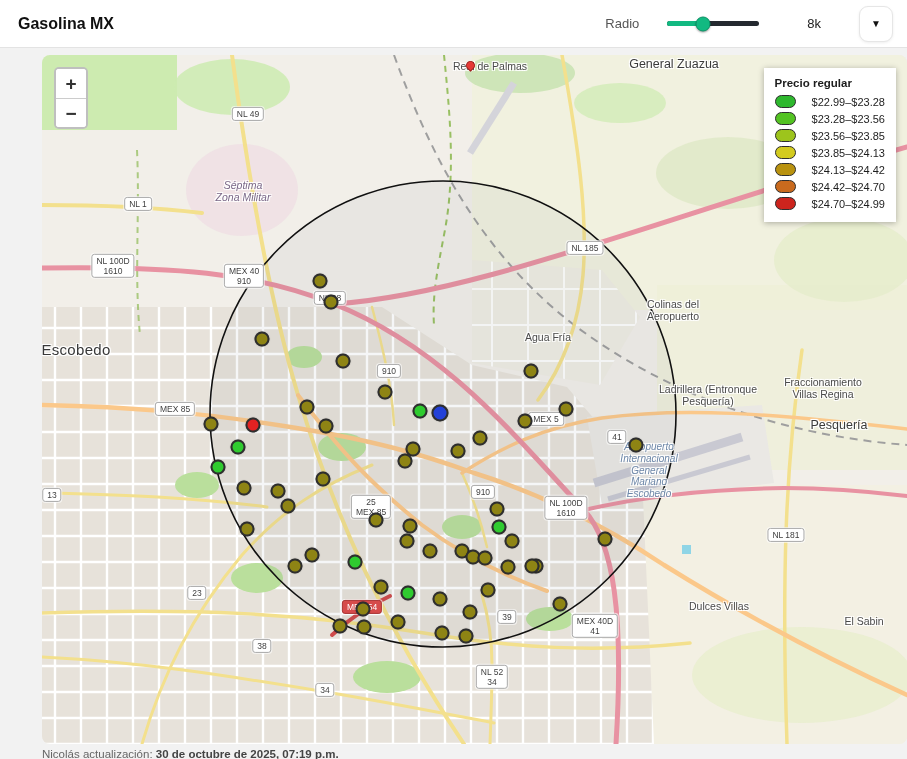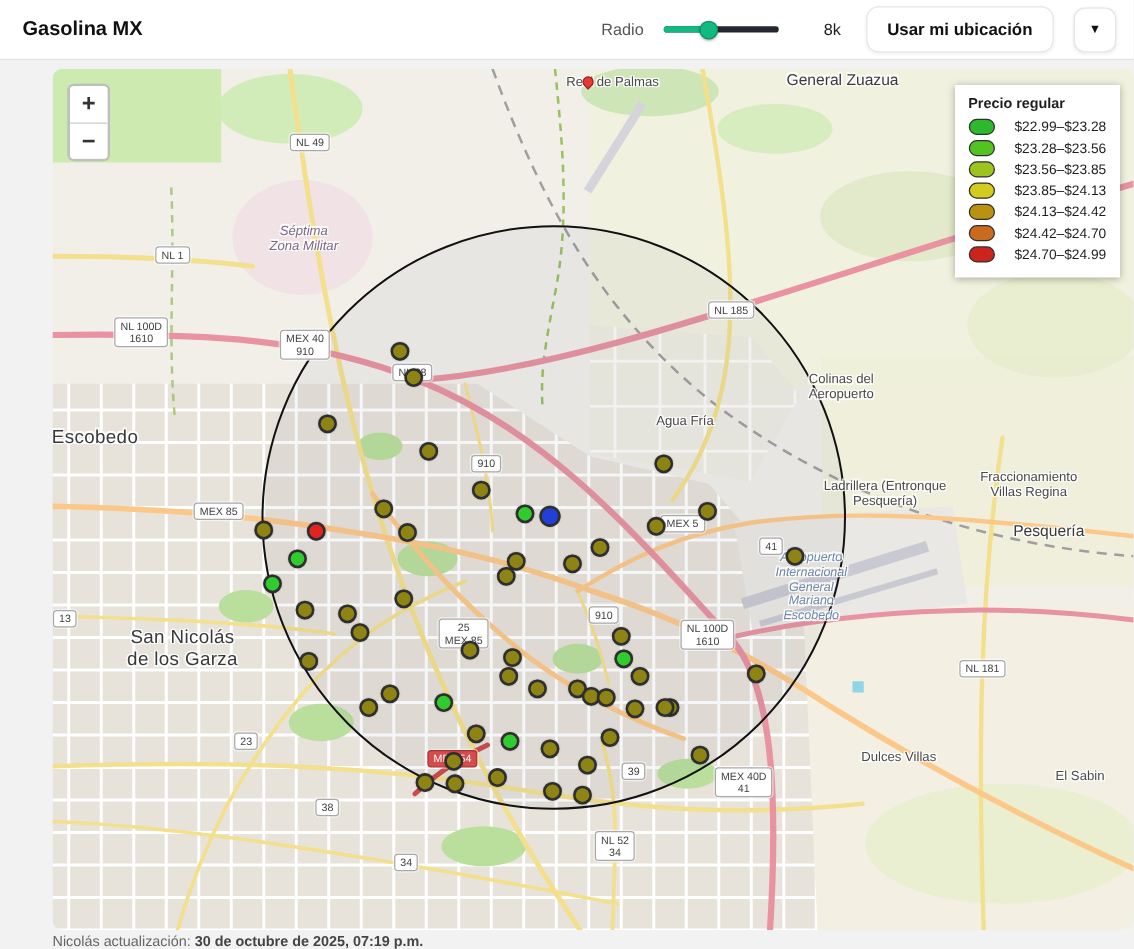--- a/index.html
+++ b/index.html
@@ -1,18 +1,18 @@
 <!DOCTYPE html>
 <html><head>
 <meta charset="utf-8">
 <style>
   *{margin:0;padding:0;box-sizing:border-box}
   html,body{width:907px;height:759px;overflow:hidden;background:#f2f2f2;font-family:"Liberation Sans",sans-serif}
   
-  .header{height:48px;background:#fff;border-bottom:1px solid #e3e3e3;display:flex;align-items:center;padding:0 14px 0 18px;gap:10px}
+  .header{height:48px;background:#fff;border-bottom:1px solid #e3e3e3;display:flex;align-items:center;padding:0 14px 0 18px;gap:22px}
   .title{font-weight:bold;font-size:16px;color:#101010}
   .spacer{flex:1}
   .radio-label{font-size:13px;color:#555;margin-right:2px}
   .slider{position:relative;width:92px;height:5px;background:#24292f;border-radius:3px;margin:0 4px}
   .slider .fill{position:absolute;left:0;top:0;height:100%;background:#12b981;border-radius:3px}
   .knob{position:absolute;top:50%;width:15px;height:15px;background:#12b981;border:1px solid #0b9467;border-radius:50%;transform:translate(-50%,-50%);box-shadow:0 1px 2px rgba(0,0,0,.35);cursor:pointer}
   .radio-value{font-size:13px;color:#222;margin-left:22px;margin-right:10px}
   .loc-btn{font-size:13.5px;font-weight:600;color:#111;background:#fff;border:1px solid #e6e6e6;border-radius:10px;padding:10px 16px;box-shadow:0 1px 3px rgba(0,0,0,.07);cursor:pointer;font-family:inherit}
   .menu-btn{width:34px;height:36px;background:#fff;border:1px solid #e6e6e6;border-radius:9px;box-shadow:0 1px 3px rgba(0,0,0,.07);cursor:pointer;font-size:10px;color:#111;display:flex;align-items:center;justify-content:center;margin-left:6px}
   
@@ -59,21 +59,20 @@
 
 <div class="header">
   <div class="title">Gasolina MX</div>
   <div class="spacer"></div>
   <span class="radio-label">Radio</span>
   <div class="slider">
     <div class="fill" style="width: 39%;"></div>
     <div class="knob" style="left: 39%;"></div>
   </div>
   <span class="radio-value">8k</span>
-  <button class="loc-btn">Usar mi ubicación</button>
   <button class="menu-btn">
     <span>▼</span>
   </button>
 </div>
 
 <div class="map-wrap">
   <svg width="865" height="689" viewBox="0 0 865 689">
     <defs>
       <pattern id="streets" width="26" height="26" patternUnits="userSpaceOnUse">
         <rect width="26" height="26" fill="#e7e2da"></rect>
@@ -141,24 +140,20 @@
     <div class="pin" style="left:424px;top:6px;"></div>
   <div class="map-label village" style="left: 448px; top: 11px;">
         <div>Real de Palmas</div>
       </div>
       <div class="map-label town" style="left: 632px; top: 9px;">
         <div>General Zuazua</div>
       </div>
       <div class="map-label city" style="left: 34px; top: 295px;">
         <div>Escobedo</div>
       </div>
-      <div class="map-label city" style="left: 104px; top: 464px;">
-        <div>San Nicolás</div>
-        <div>de los Garza</div>
-      </div>
       <div class="map-label town" style="left: 797px; top: 370px;">
         <div>Pesquería</div>
       </div>
       <div class="map-label village" style="left: 631px; top: 255px;">
         <div>Colinas del</div>
         <div>Aeropuerto</div>
       </div>
       <div class="map-label village" style="left: 506px; top: 282px;">
         <div>Agua Fría</div>
       </div>

